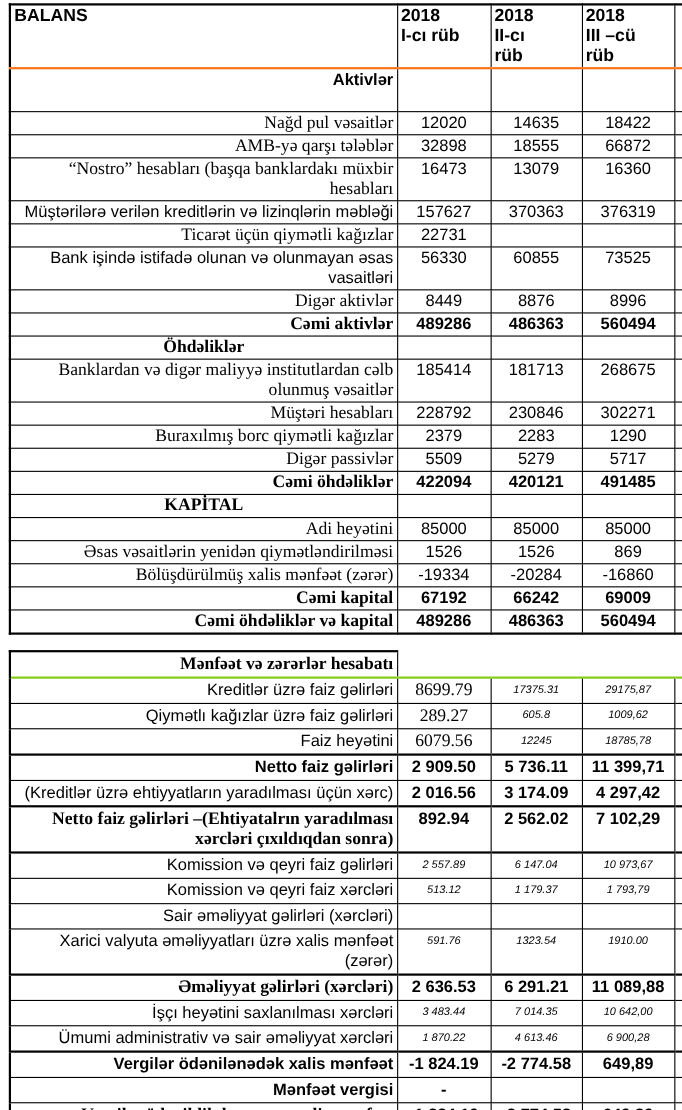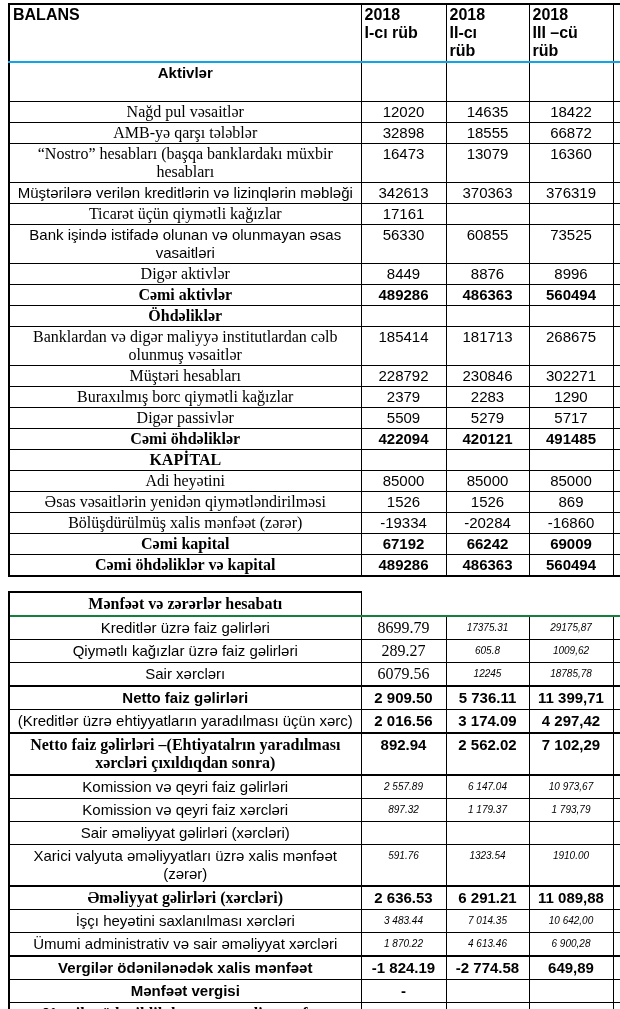--- a/index.html
+++ b/index.html
@@ -16,45 +16,45 @@
     margin-left:8px;
     width:663px; 
   }
   td { border:1px solid #000; vertical-align:top; padding:1px 3px; overflow:hidden; }
 
   
   #balance-table { border:2px solid #000; margin-top:3px; }
   #balance-table thead td {
     font-family:"Liberation Sans", sans-serif;
     font-weight:bold; font-size:16px; line-height:18px;
-    white-space:pre-line; height:54px; border-bottom:2px solid #0ea5e9;
+    white-space:pre-line; height:54px; border-bottom:2px solid #f97316;
   }
   .lbl {
     font-family:"Liberation Serif", serif;
-    font-size:16px; line-height:18px; text-align:center;
+    font-size:16px; line-height:18px; text-align:right;
   }
   .lbl.sans { font-family:"Liberation Sans", sans-serif; font-size:15px; }
   .lbl.bold { font-weight:bold; }
   .lbl.center { text-align:center;margin-left:33px; }
   .val {
     font-family:"Liberation Sans", sans-serif;
     font-size:15px; line-height:18px; text-align:center;
   }
   .val.bold { font-weight:bold; }
   .val.serifnum { font-family:"Liberation Serif", serif; font-size:16px;text-align:center; }
   .val.italic { font-style:italic; font-size:10px; }
   tr.tall td { height:36px; }
 
   
   #pl-table { margin-top:14px; }
   #pl-table td { padding:2px 3px; }
   #pl-table td.label-first { border-left:2px solid #000; }
   #pl-table td.noborder { border:none; }
   #pl-table td.title-cell { border-top:2px solid #000; border-left:2px solid #000; }
-  #pl-table tr.first-data td { border-top:2px solid #15803d; }
+  #pl-table tr.first-data td { border-top:2px solid #84cc16; }
   #pl-table tr.thick-top td { border-top:2px solid #000; }
   #pl-table tr.last-row td { border-bottom:2px solid #000; }
   .sliver { }
 </style>
 </head>
 <body>
 
 <div id="page">
 
   <table id="balance-table">
@@ -103,28 +103,28 @@
         </tr>
         <tr>
           <td class="lbl">“Nostro” hesabları (başqa banklardakı müxbir hesabları</td>
           <td class="val">16473</td>
           <td class="val">13079</td>
           <td class="val">16360</td>
           <td class="sliver"></td>
         </tr>
         <tr>
           <td class="lbl sans">Müştərilərə verilən kreditlərin və lizinqlərin məbləği</td>
-          <td class="val">342613</td>
+          <td class="val">157627</td>
           <td class="val">370363</td>
           <td class="val">376319</td>
           <td class="sliver"></td>
         </tr>
         <tr>
           <td class="lbl">Ticarət üçün qiymətli kağızlar</td>
-          <td class="val">17161</td>
+          <td class="val">22731</td>
           <td class="val"></td>
           <td class="val"></td>
           <td class="sliver"></td>
         </tr>
         <tr>
           <td class="lbl sans">Bank işində istifadə olunan və olunmayan əsas vasaitləri</td>
           <td class="val">56330</td>
           <td class="val">60855</td>
           <td class="val">73525</td>
           <td class="sliver"></td>
@@ -256,21 +256,21 @@
           <td class="sliver"></td>
         </tr>
         <tr class="">
           <td class="lbl label-first sans">Qiymətlı kağızlar üzrə faiz gəlirləri</td>
           <td class="val serifnum">289.27</td>
           <td class="val italic">605.8</td>
           <td class="val italic">1009,62</td>
           <td class="sliver"></td>
         </tr>
         <tr class="">
-          <td class="lbl label-first sans">Sair xərclərı</td>
+          <td class="lbl label-first sans">Faiz heyətini</td>
           <td class="val serifnum">6079.56</td>
           <td class="val italic">12245</td>
           <td class="val italic">18785,78</td>
           <td class="sliver"></td>
         </tr>
         <tr class="thick-top">
           <td class="lbl label-first sans bold">Netto faiz gəlirləri</td>
           <td class="val bold">2 909.50</td>
           <td class="val bold">5 736.11</td>
           <td class="val bold">11 399,71</td>
@@ -292,21 +292,21 @@
         </tr>
         <tr class="thick-top">
           <td class="lbl label-first sans">Komission və qeyri faiz gəlirləri</td>
           <td class="val italic">2 557.89</td>
           <td class="val italic">6 147.04</td>
           <td class="val italic">10 973,67</td>
           <td class="sliver"></td>
         </tr>
         <tr class="">
           <td class="lbl label-first sans">Komission və qeyri faiz xərcləri</td>
-          <td class="val italic">897.32</td>
+          <td class="val italic">513.12</td>
           <td class="val italic">1 179.37</td>
           <td class="val italic">1 793,79</td>
           <td class="sliver"></td>
         </tr>
         <tr class="">
           <td class="lbl label-first sans">Sair əməliyyat gəlirləri (xərcləri)</td>
           <td class="val"></td>
           <td class="val"></td>
           <td class="val"></td>
           <td class="sliver"></td>

